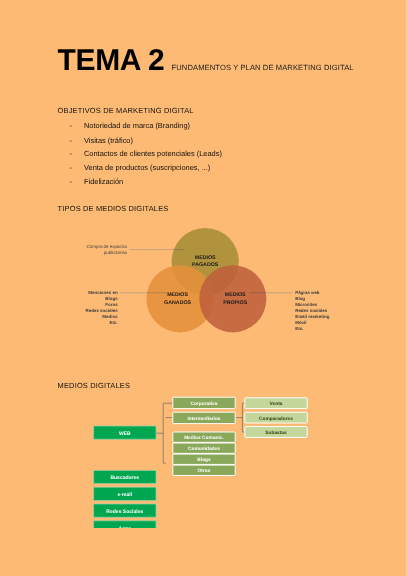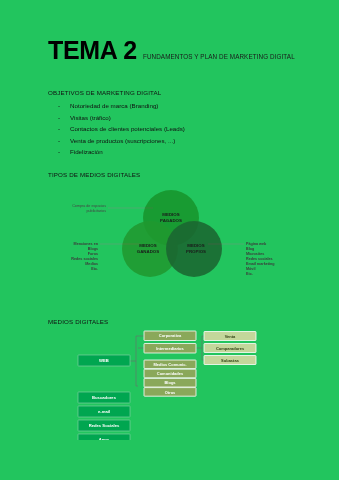--- a/index.html
+++ b/index.html
@@ -11,21 +11,21 @@
     height: 480px;
     background: #ffffff;
     font-family: "Liberation Sans", sans-serif;
     color: #000000;
     overflow: hidden;
     position: relative;
   }
   .page {
     position: absolute;
     inset: 0;
-    background: #22c55e;
+    background: #fdba74;
   }
 
   
   .title-row {
     position: absolute;
     left: 48px;
     top: 38px;
     display: flex;
     align-items: baseline;
   }

